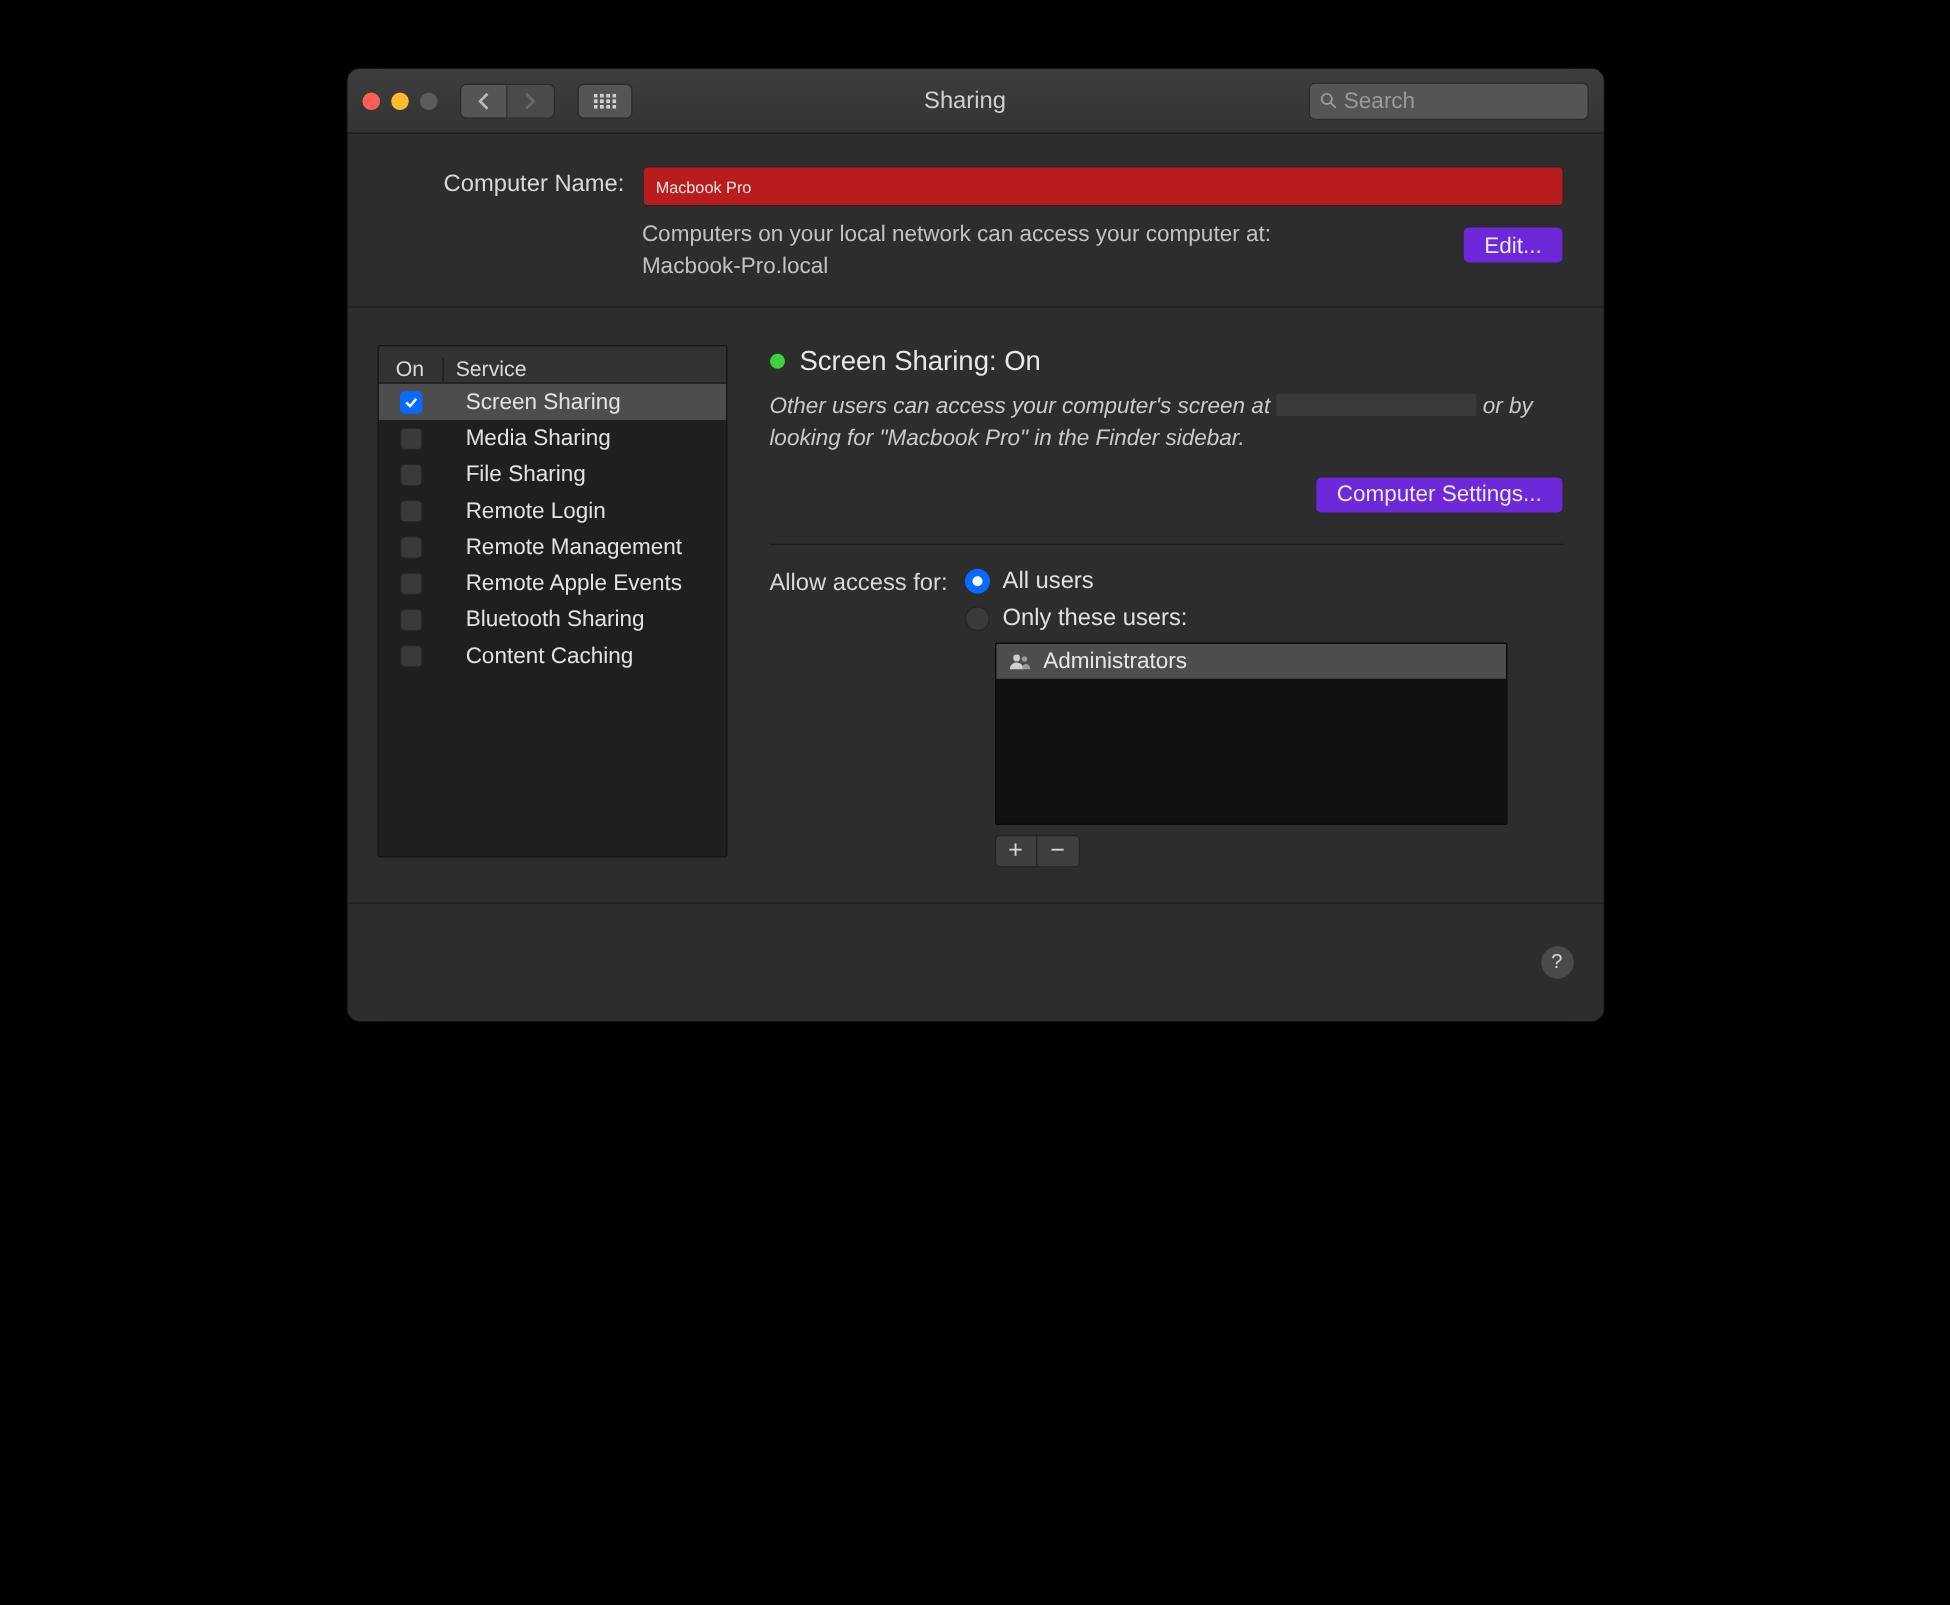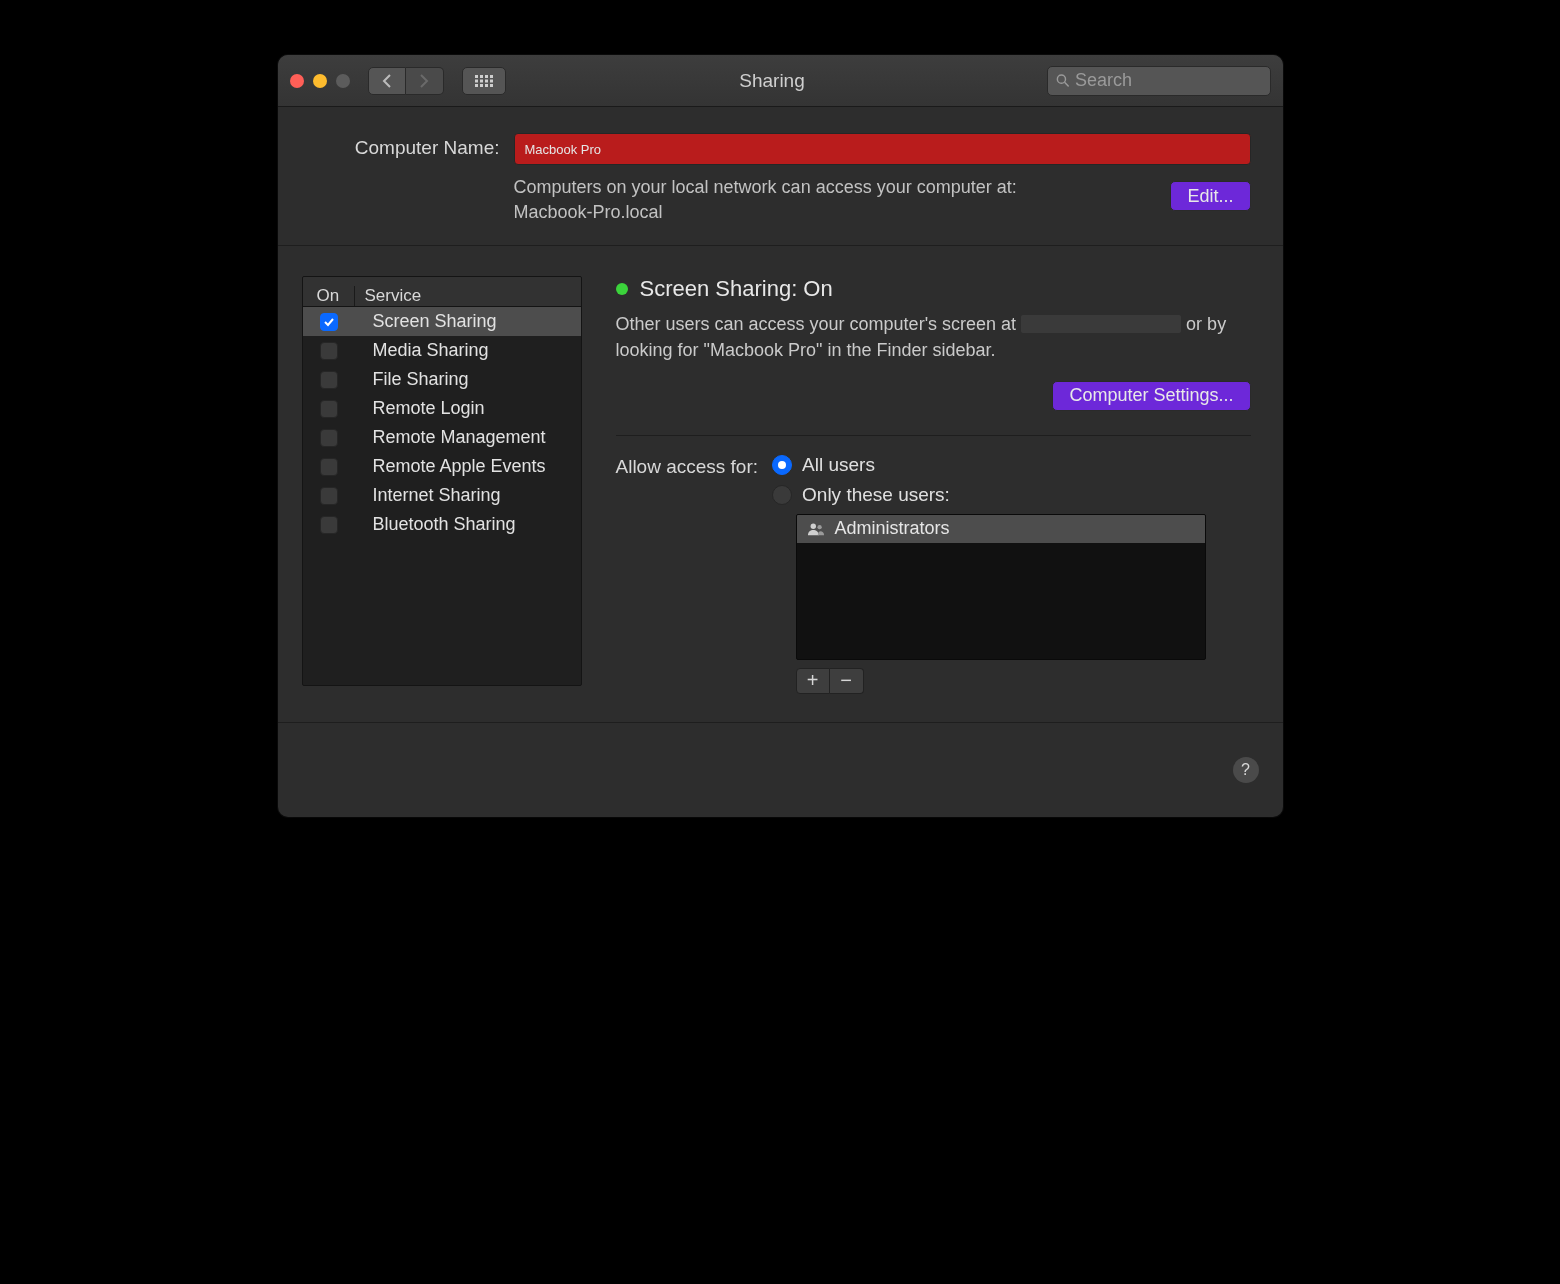--- a/index.html
+++ b/index.html
@@ -103,21 +103,21 @@
     width:18px;height:18px;border-radius:4px;background:#3a3a3a;border:1px solid #262626;
     display:flex;align-items:center;justify-content:center;
   }
   .mac-check.checked{background:#0a69ff;border-color:#0a69ff;}
   .mac-check.checked svg{display:block;}
   .mac-check svg{display:none;}
 
   .detail{flex:1;display:flex;flex-direction:column;}
   .status{display:flex;align-items:center;gap:12px;font-size:22px;color:#e8e8e8;}
   .status-dot{width:12px;height:12px;border-radius:50%;background:#3bd33b;}
-  .desc{margin-top:10px;font-size:18px;color:#cacaca;line-height:1.4;}
+  .desc{margin-top:10px;font-size:18px;color:#cacaca;line-height:1.4;font-style:italic;}
   .redact{display:inline-block;width:160px;height:18px;background:#3a3a3a;border-radius:2px;vertical-align:-3px;}
   .comp-settings{align-self:flex-end;margin-top:18px;}
   .divider{height:1px;background:#1e1e1e;margin:24px 0 18px 0;}
 
   .access-row{display:flex;align-items:flex-start;gap:14px;}
   .access-label{font-size:19px;color:#d8d8d8;padding-top:2px;}
   .radio-group{display:flex;flex-direction:column;gap:8px;}
   .radio-item{display:flex;align-items:center;gap:10px;font-size:19px;color:#e0e0e0;}
   .mac-radio{
     width:20px;height:20px;border-radius:50%;background:#3a3a3a;border:1px solid #262626;
@@ -257,27 +257,27 @@
           <div class="st-row">
             <div class="cb-cell">
               <div class="mac-check"></div>
             </div>
             <div class="svc-cell">Remote Apple Events</div>
           </div>
           <div class="st-row">
             <div class="cb-cell">
               <div class="mac-check"></div>
             </div>
-            <div class="svc-cell">Internet Sharing</div>
-          </div>
-          <div class="st-row">
-            <div class="cb-cell">
-              <div class="mac-check"></div>
-            </div>
             <div class="svc-cell">Bluetooth Sharing</div>
+          </div>
+          <div class="st-row">
+            <div class="cb-cell">
+              <div class="mac-check"></div>
+            </div>
+            <div class="svc-cell">Content Caching</div>
           </div>
         </div>
     </div>
 
     <div class="detail">
       <div class="status">
         <span class="status-dot"></span>
         <span>Screen Sharing: On</span>
       </div>
       <div class="desc">

